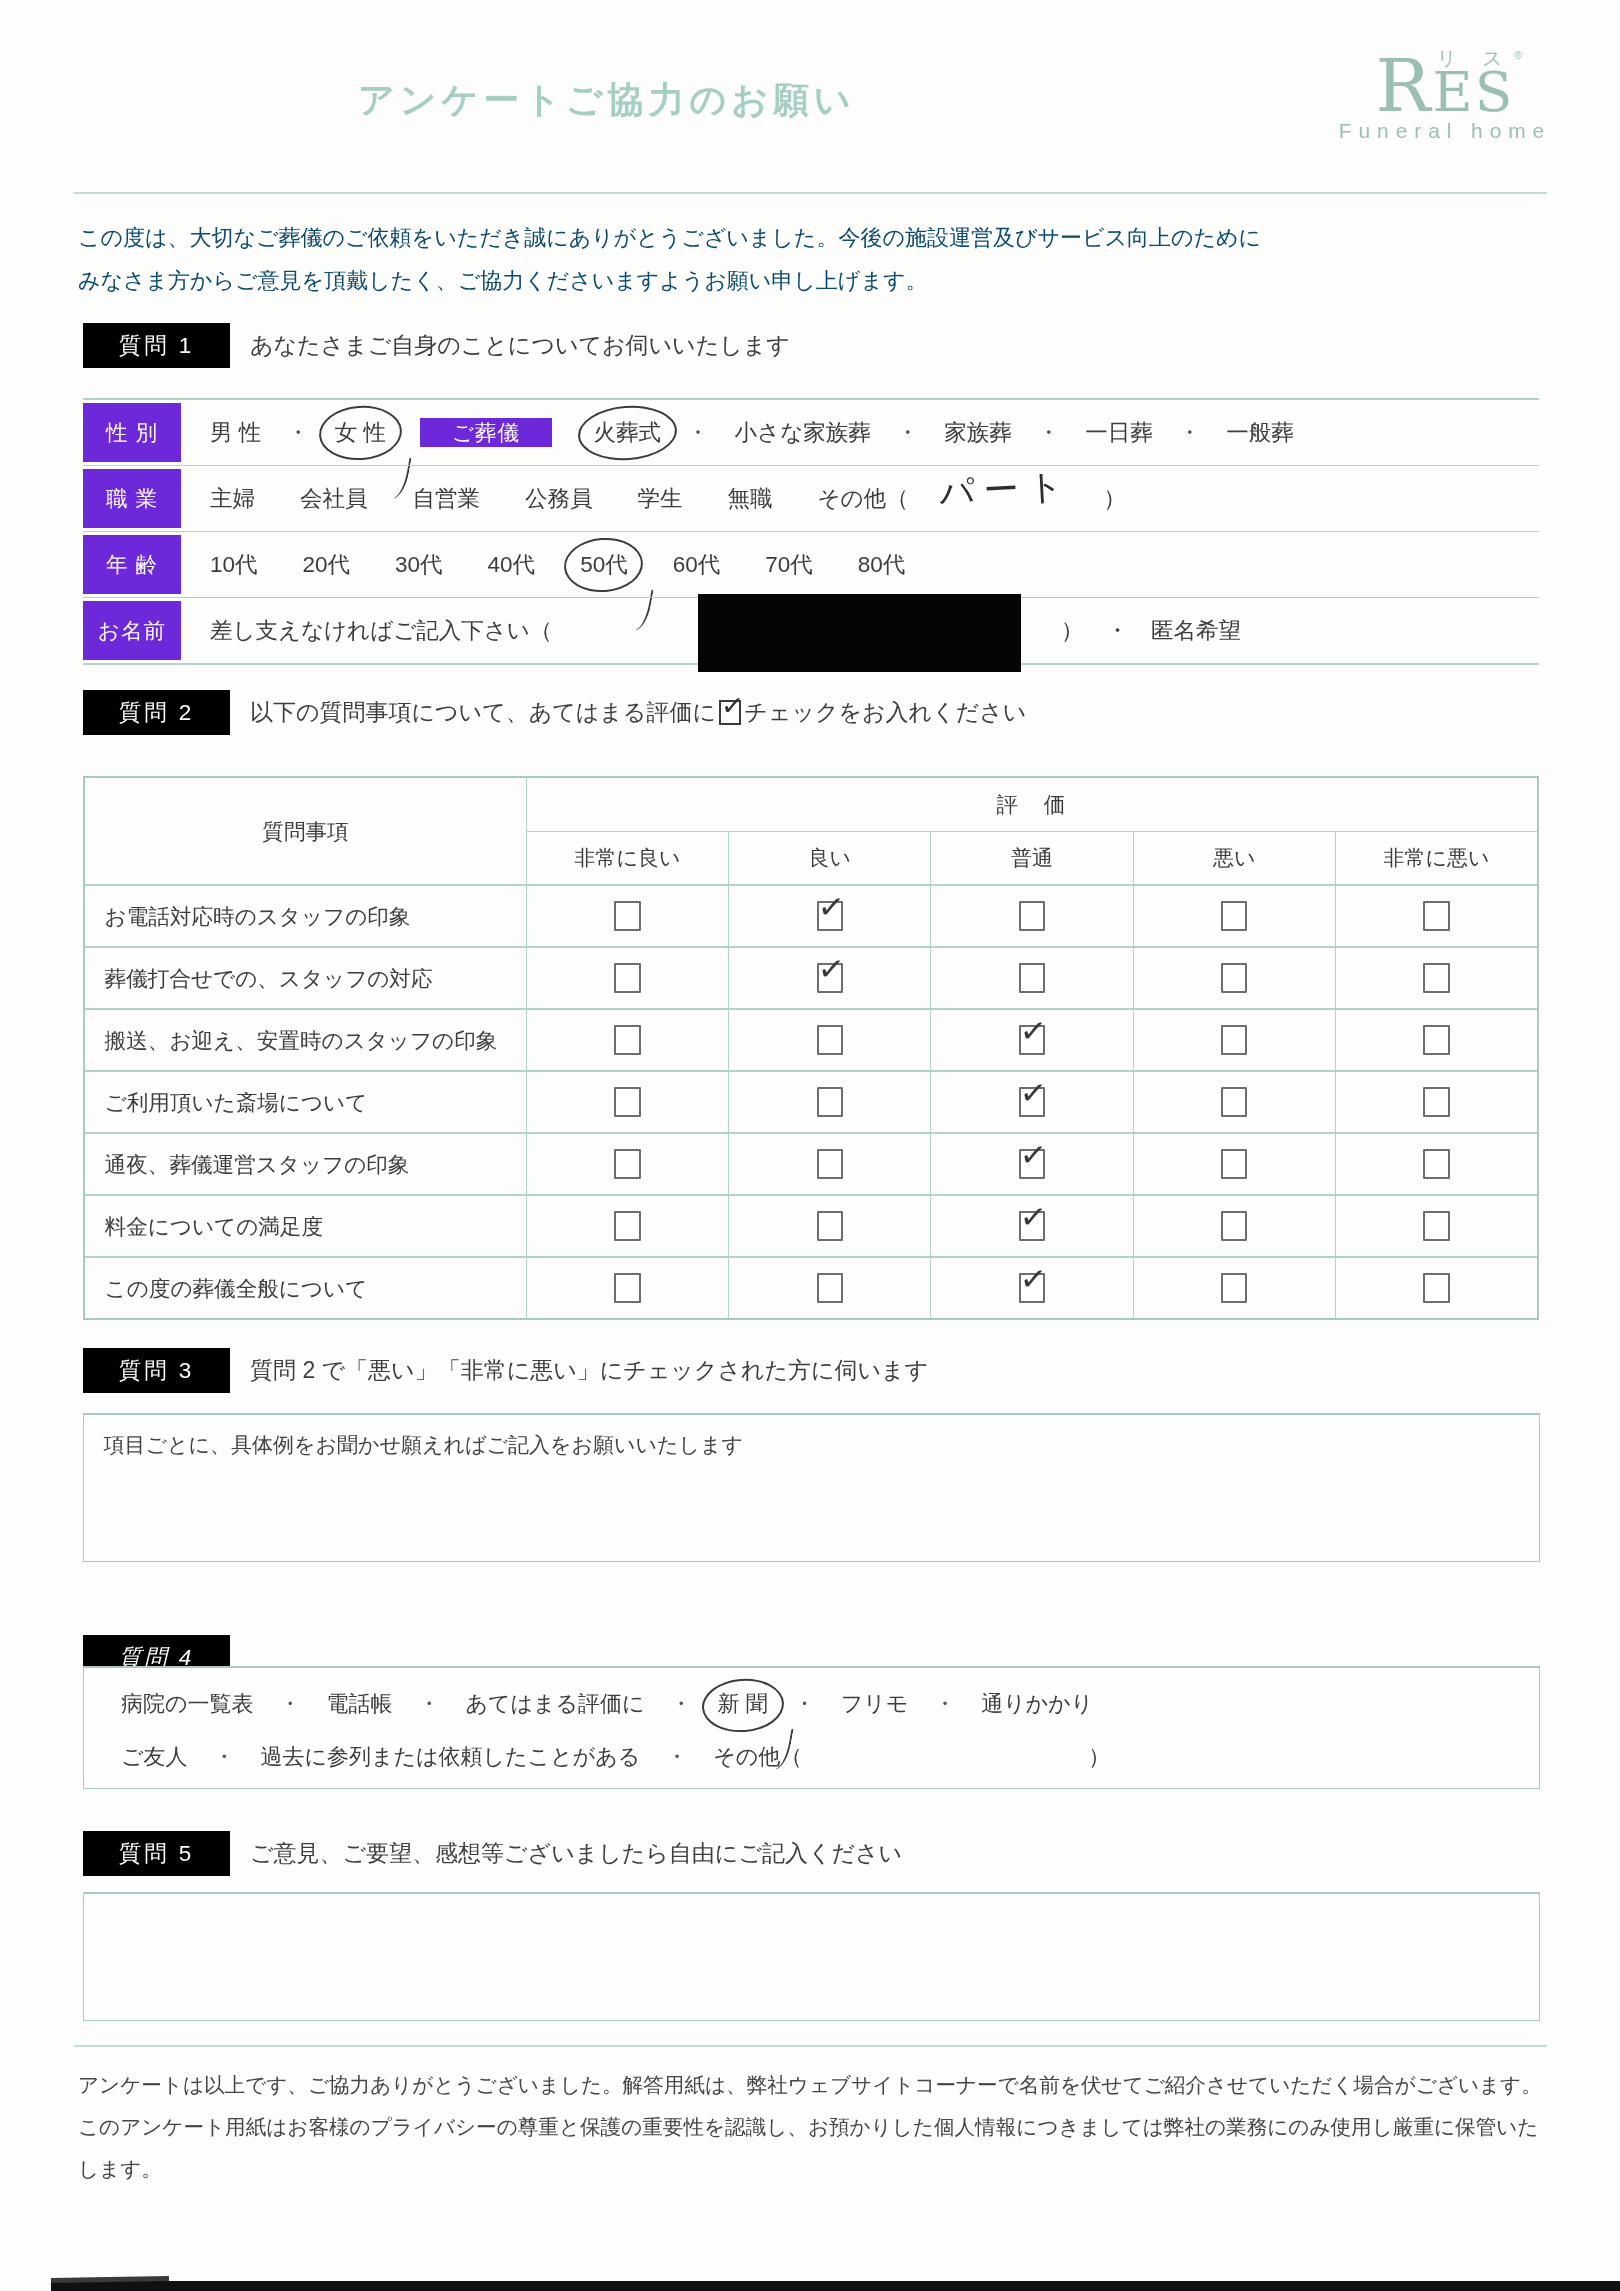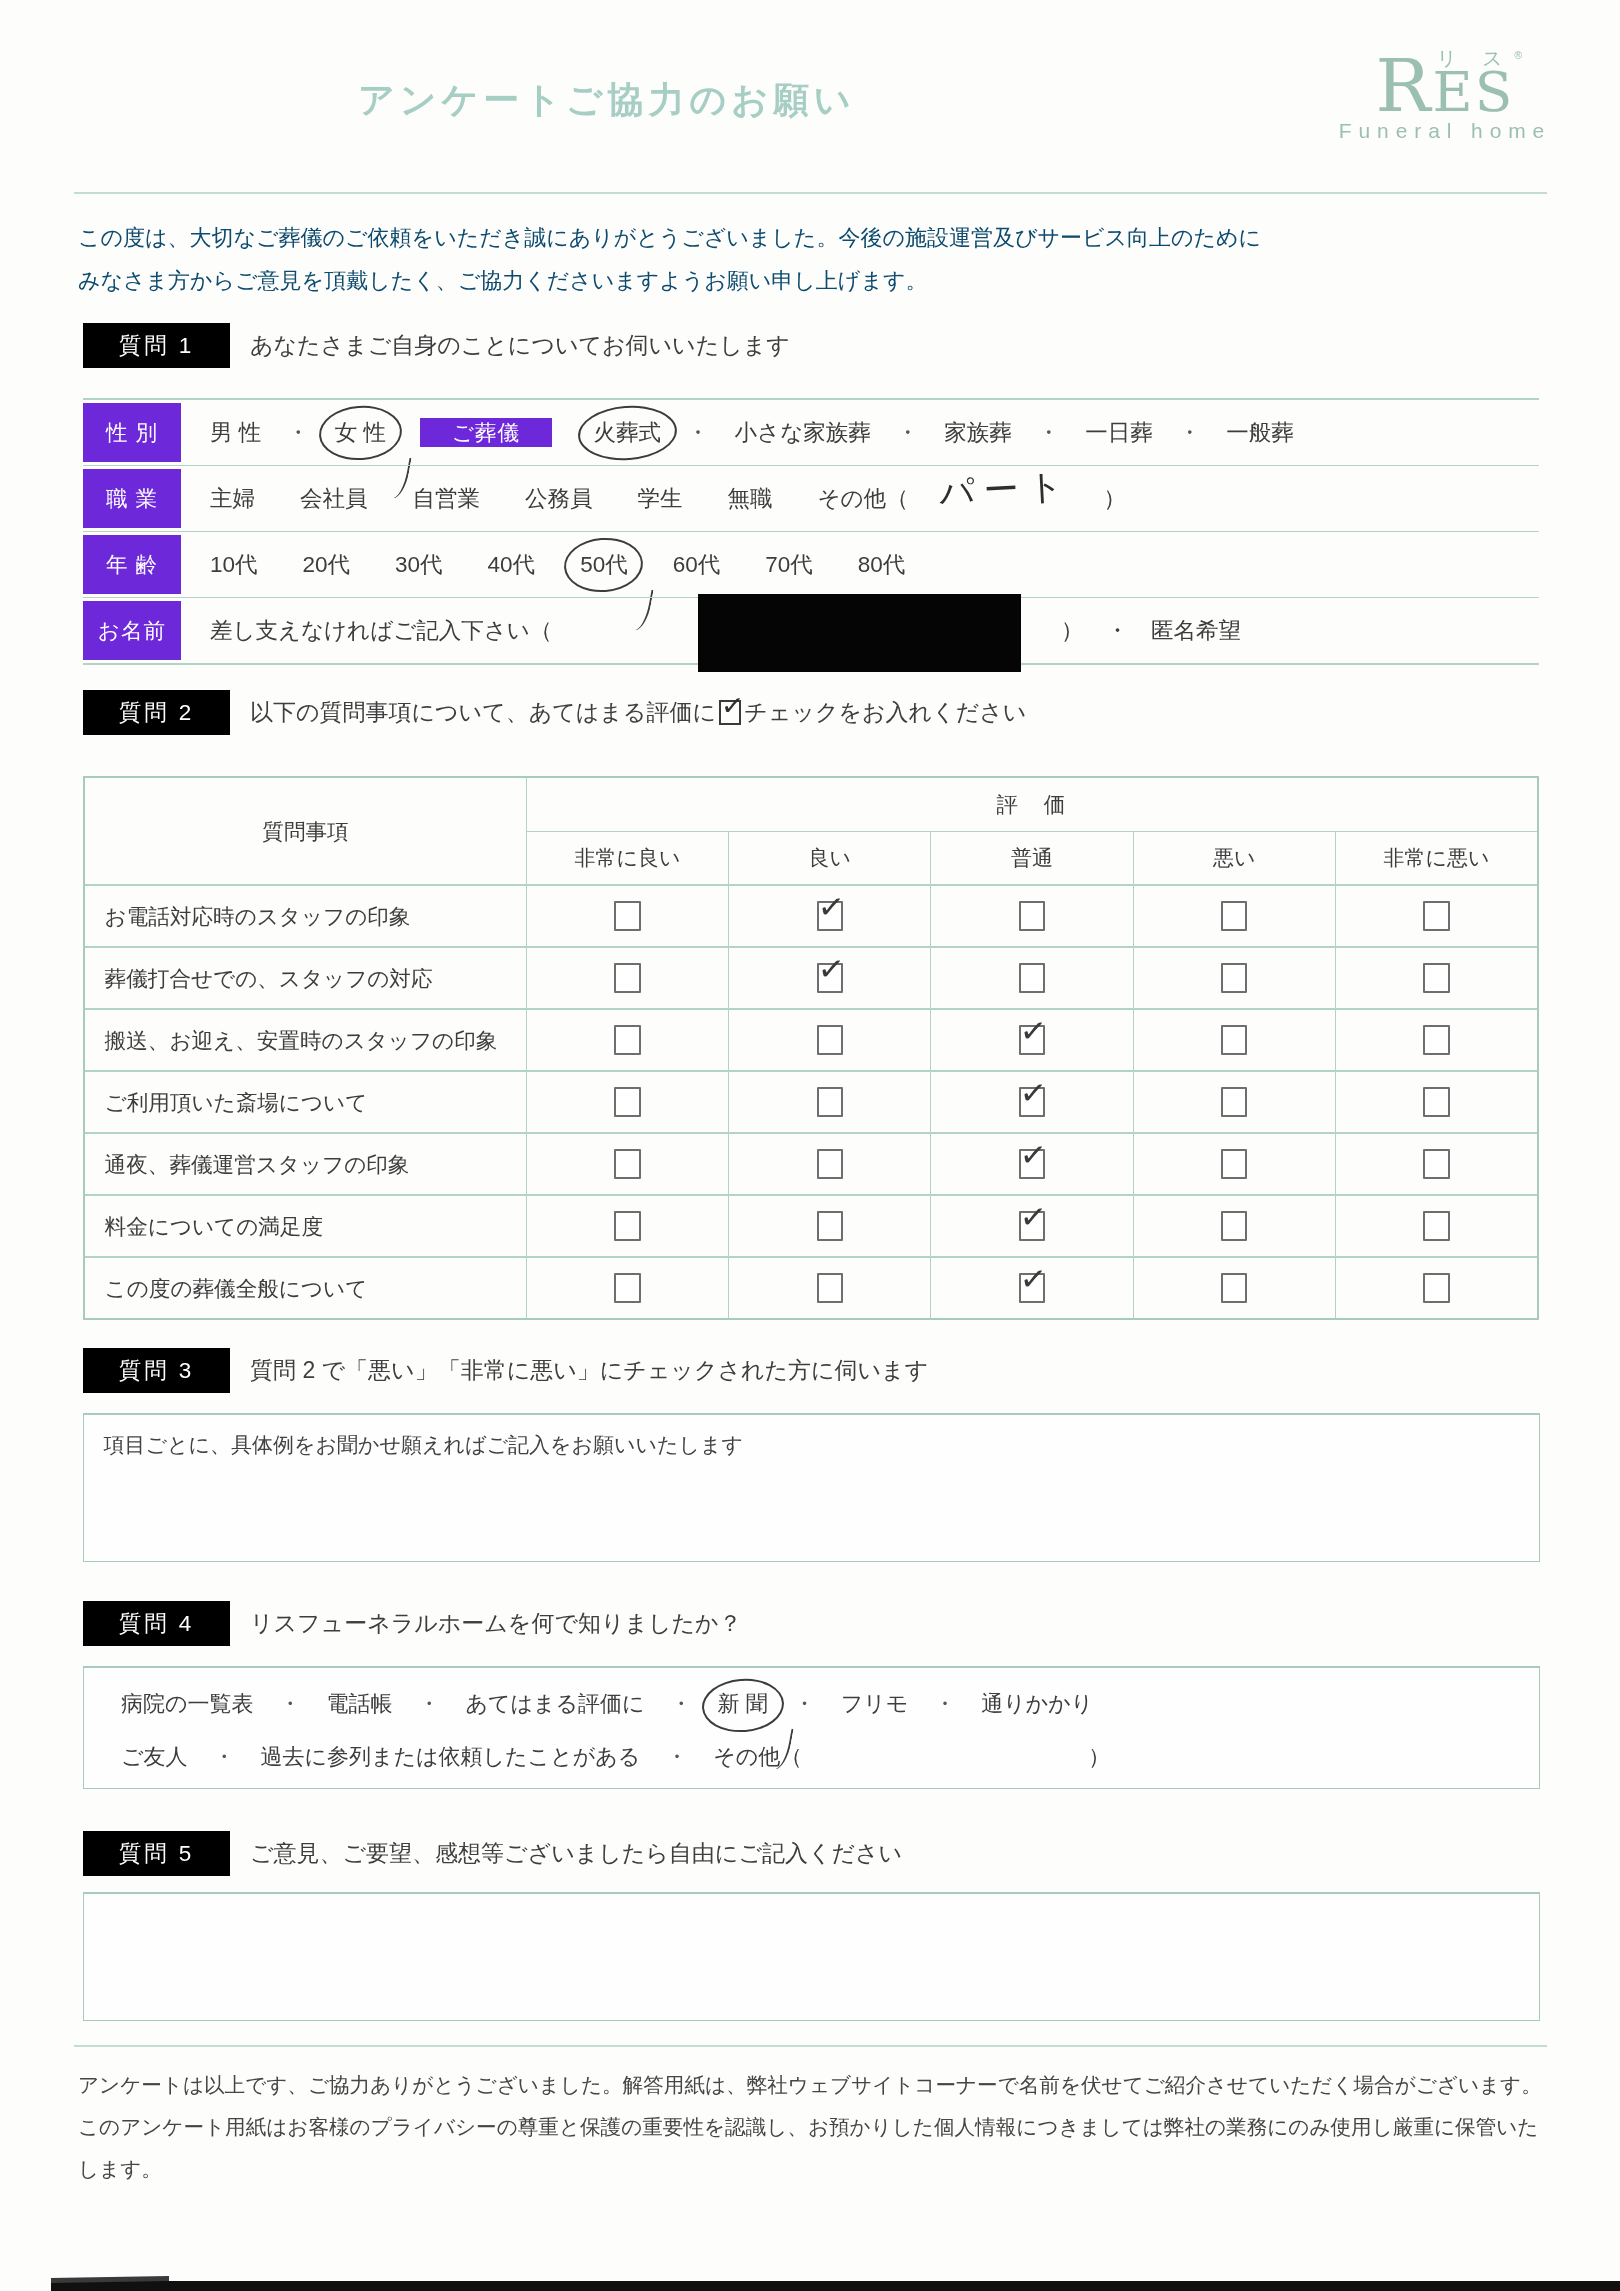--- a/index.html
+++ b/index.html
@@ -399,23 +399,22 @@
   </div>
 
   <div class="section-head" style="top:1348px;">
     <div class="badge">質問 3</div>
     <div class="section-title">質問 2 で「悪い」「非常に悪い」にチェックされた方に伺います</div>
   </div>
   <div class="answer-box box-q3">
     <span>項目ごとに、具体例をお聞かせ願えればご記入をお願いいたします</span>
   </div>
 
-  <div class="section-head" style="top:1601px;">
+  <div class="section-head" style="top:1635px;font-style:italic;">
     <div class="badge">質問 4</div>
-    <div class="section-title">リスフューネラルホームを何で知りましたか？</div>
   </div>
   <div class="answer-box box-q4">
     <div class="options gap-md">
 
     <span class="opt">
           <span class="opt-label">病院の一覧表</span>
           <span class="sep">・</span>
         </span>
         <span class="opt">
           <span class="opt-label">電話帳</span>

